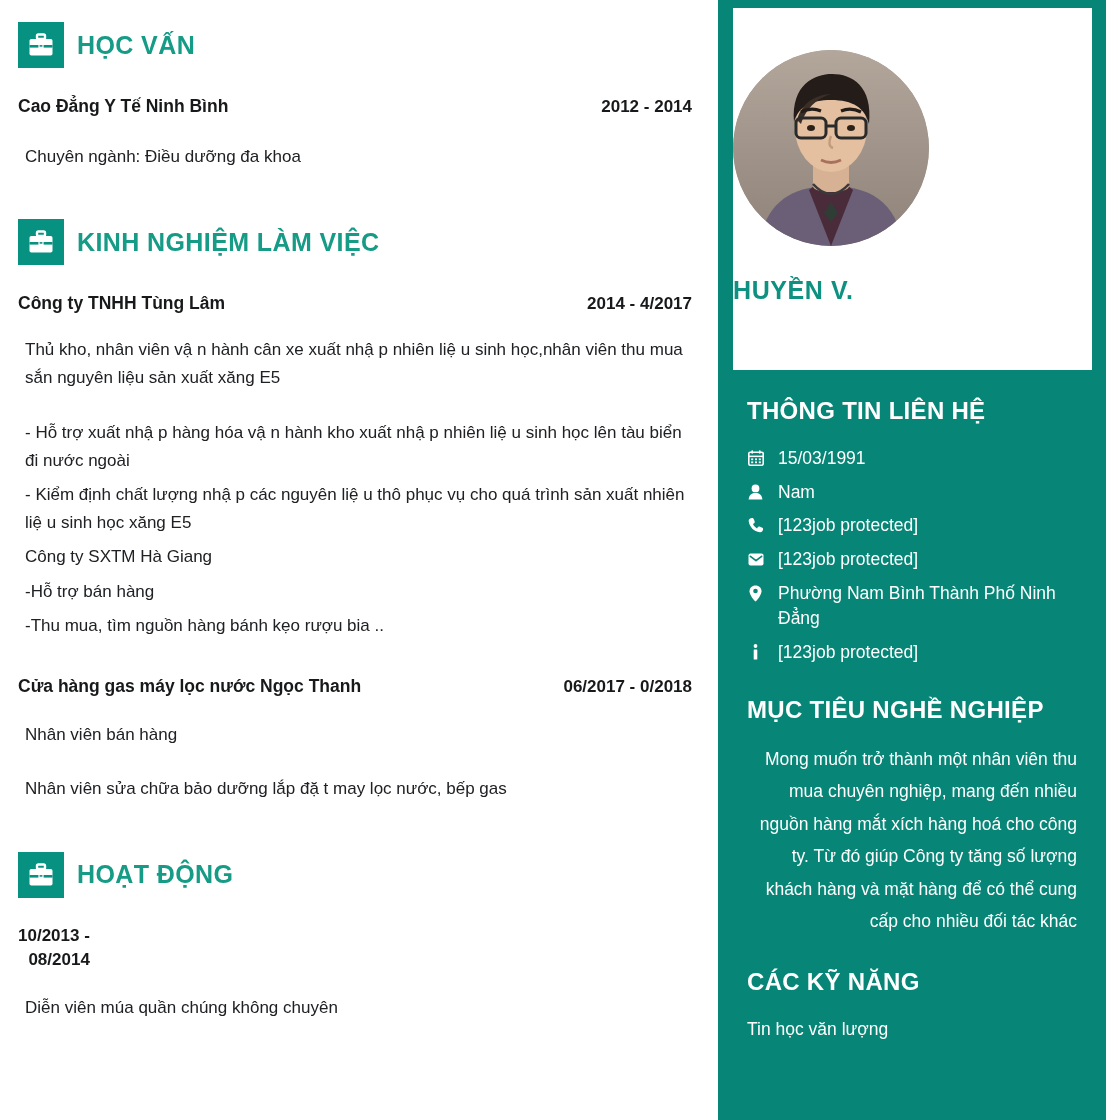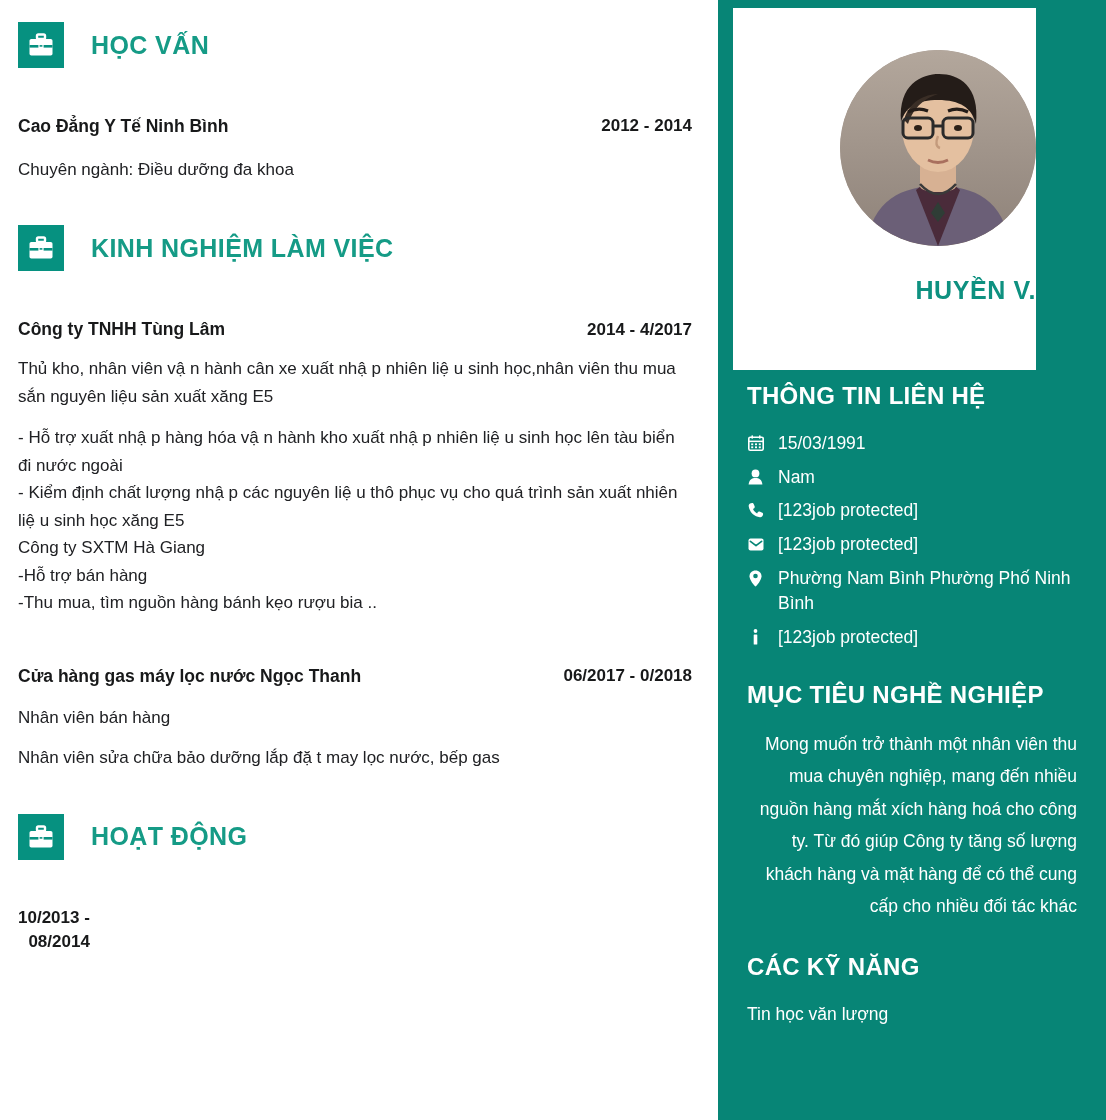--- a/index.html
+++ b/index.html
@@ -28,21 +28,21 @@
     position: relative;
     padding: 0 26px 0 18px;
     overflow: hidden;
   }
 
   .section { position: relative; }
 
   .section-head {
     display: flex;
     align-items: center;
-    gap: 27px;
+    gap: 13px;
   }
 
   .sec-icon {
     width: 46px;
     height: 46px;
     background: #069180;
     flex: 0 0 46px;
     display: flex;
     align-items: center;
     justify-content: center;
@@ -55,23 +55,22 @@
     font-weight: bold;
     letter-spacing: 0.4px;
     line-height: 1;
     white-space: nowrap;
   }
 
   .entry { position: relative; }
 
   .entry-head {
     display: flex;
-    align-items: center;
+    align-items: flex-end;
     justify-content: space-between;
-    margin-top: 20px;
   }
   .entry-title {
     color: #18191a;
     font-size: 17.5px;
     font-weight: bold;
     line-height: 1.42;
     max-width: 480px;
   }
   .entry-date {
     color: #18191a;
@@ -82,43 +81,43 @@
     white-space: pre-line;
     flex: 0 0 auto;
   }
 
   .entry-body {
     color: #202124;
     font-size: 17px;
     line-height: 1.62;
     font-weight: normal;
   }
-  .entry-body p { margin: 0; }
+  .entry-body p { margin: 7px; }
   .gap-md { height: 15px; }
   .gap-lg { height: 22px; }
 
   
   .sidebar {
     width: 388px;
     height: 1120px;
     background: #078576;
     position: relative;
     overflow: hidden;
   }
 
   .photo-card {
     position: absolute;
     left: 15px;
     top: 8px;
-    width: 303px;
+    width: 359px;
     height: 362px;
     background: #ffffff;
     display: flex;
     flex-direction: column;
-    align-items: flex-end;
+    align-items: flex-start;
   }
 
   .avatar {
     width: 196px;
     height: 196px;
     border-radius: 50%;
     margin-top: 42px;
     overflow: hidden;
     position: relative;
     background: #a79a90;
@@ -130,21 +129,21 @@
     color: #0e9180;
     font-size: 25px;
     font-weight: bold;
     letter-spacing: 0.6px;
     text-align: center;
   }
 
   .side-body {
     position: absolute;
     left: 29px;
-    top: 382px;
+    top: 397px;
     width: 330px;
   }
 
   .side-title {
     color: #ffffff;
     font-size: 24px;
     font-weight: bold;
     letter-spacing: 0.3px;
     line-height: 1.2;
   }
@@ -298,20 +297,21 @@
 
       <div style="height:26px"></div>
 
       <div class="entry">
         <div class="entry-head">
           <div class="entry-date">10/2013 -
 08/2014</div>
         </div>
         <div style="height:15px"></div>
         <div class="entry-body">
+          <p>Diễn viên múa quần chúng không chuyên</p>
         </div>
       </div>
     </div>
 
   </div>
 
   <div class="sidebar">
 
     <div class="photo-card">
       <div class="avatar">
@@ -411,21 +411,21 @@
           <span class="c-text">[123job protected]</span>
         </li>
 
         <li class="contact-row">
           <span class="c-icon">
             <svg width="13" height="17" viewBox="0 0 13 17">
               <path d="M6.5 0.5 C2.9 0.5 0.5 3 0.5 6.2 C0.5 10 5 15.3 6.5 16.6 C8 15.3 12.5 10 12.5 6.2 C12.5 3 10.1 0.5 6.5 0.5 Z" fill="#fff"></path>
               <circle cx="6.5" cy="6" r="2.3" fill="#078576"></circle>
             </svg>
           </span>
-          <span class="c-text">Phường Nam Bình Phường Phố Ninh Bình</span>
+          <span class="c-text">Phường Nam Bình Thành Phố Ninh Đẳng</span>
         </li>
 
         <li class="contact-row">
           <span class="c-icon">
             <svg width="7" height="16" viewBox="0 0 7 16">
               <circle cx="3.5" cy="2" r="1.9" fill="#fff"></circle>
               <rect x="1.7" y="5.4" width="3.6" height="10.2" rx="0.6" fill="#fff"></rect>
             </svg>
           </span>
           <span class="c-text">[123job protected]</span>

